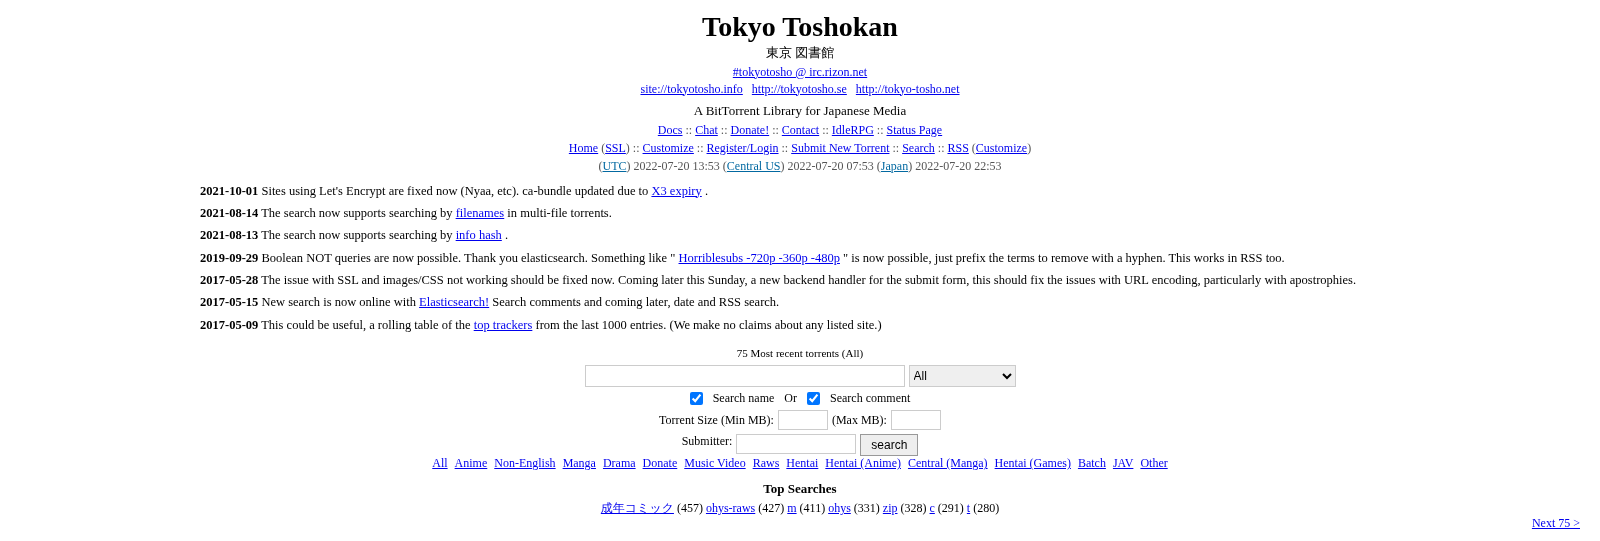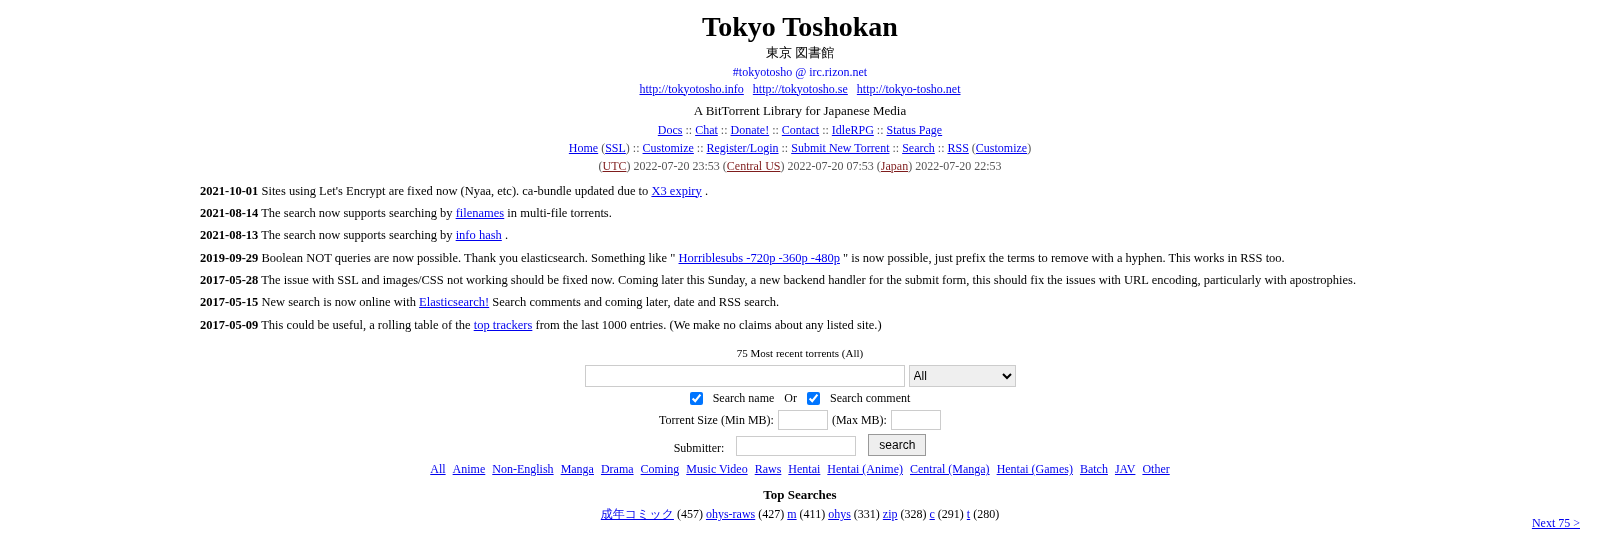--- a/index.html
+++ b/index.html
@@ -3,41 +3,41 @@
   <meta charset="utf-8">
   <style>
     * { margin: 0; padding: 0; box-sizing: border-box; }
     body {
       font-family: Times New Roman, serif;
       font-size: 13px;
       background: #fff;
       color: #000;
       padding: 10px 20px;
     }
-    a { color: #00e; }
+    a { color: #00e; text-decoration: underline; }
 
     .header-section {
       text-align: center;
       margin-bottom: 8px;
     }
     .site-title {
       font-size: 28px;
       font-weight: bold;
       line-height: 1.2;
     }
     .site-subtitle {
       font-size: 13px;
       margin-bottom: 3px;
     }
     .irc-line { font-size: 12px; color: #555; margin-bottom: 2px; }
     .tagline { font-size: 13px; margin: 6px 0 4px; }
     .nav-links { font-size: 12px; margin: 3px 0; }
     .nav-links span { color: #555; }
     .datetime-line { font-size: 12px; margin: 3px 0 8px; color: #555; }
-    .datetime-line a { color: #7f1d1d; }
+    .datetime-line a { color: #0369a1; }
 
     .news-section {
       max-width: 1200px;
       margin: 0 auto 12px auto;
       font-size: 12.5px;
       line-height: 1.55;
     }
     .news-item { margin-bottom: 3px; }
     .news-item .date { font-weight: bold; }
 
@@ -88,23 +88,23 @@
     .size-input {
       width: 50px;
       height: 20px;
       border: 1px solid #ccc;
       font-size: 12px;
       padding: 1px 3px;
     }
     .submitter-row {
       display: flex;
       justify-content: center;
-      align-items: flex-end;
-      gap: 12px;
-      margin-bottom: 6px;
+      align-items: flex-start;
+      gap: 4px;
+      margin-bottom: 0;
       font-size: 12px;
     }
     .submitter-input {
       width: 120px;
       height: 20px;
       border: 1px solid #ccc;
       font-size: 12px;
       padding: 1px 3px;
     }
     .search-button {
@@ -146,21 +146,21 @@
 </head>
 <body>
 
 <div class="header-section">
   <div class="site-title">Tokyo Toshokan</div>
   <div class="site-subtitle">東京 図書館</div>
   <div class="irc-line">
     <a>#tokyotosho @ irc.rizon.net</a>
   </div>
   <div class="irc-line">
-    <a href="#">http://tokyotosho.info</a>
+    <a href="#">site://tokyotosho.info</a>
     &nbsp;
     <a href="#">http://tokyotosho.se</a>
     &nbsp;
     <a href="#">http://tokyo-tosho.net</a>
   </div>
   <div class="tagline">A BitTorrent Library for Japanese Media</div>
   <div class="nav-links">
     <a href="#">Docs</a>
     <span> ::</span>
     <a href="#">Chat</a>
@@ -182,21 +182,21 @@
     <span> ::</span>
     <a href="#">Submit New Torrent</a>
     <span> ::</span>
     <a href="#">Search</a>
     <span> ::</span>
     <a href="#">RSS</a>
     <span> (</span><a href="#">Customize</a><span>)</span>
   </div>
   <div class="datetime-line">
     <span>(</span><a href="#">UTC</a><span>)</span>
-    <span> 2022-07-20 23:53 (</span><a href="#">Central US</a><span>) 2022-07-20 07:53 (</span><a href="#">Japan</a><span>) 2022-07-20 22:53</span>
+    <span> 2022-07-20 13:53 (</span><a href="#">Central US</a><span>) 2022-07-20 07:53 (</span><a href="#">Japan</a><span>) 2022-07-20 22:53</span>
   </div>
 </div>
 
 <div class="news-section">
   <div class="news-item">
     <span class="date">2021-10-01</span>
     <span> Sites using Let's Encrypt are fixed now (Nyaa, etc). ca-bundle updated due to </span>
     <a href="#">X3 expiry</a>
     <span>.</span>
   </div>
@@ -275,21 +275,21 @@
     <label>Submitter:</label>
     <input type="text" class="submitter-input" value="" style="">
     <button class="search-button">search</button>
   </div>
   <div class="filter-links">
     <a href="#">All</a>
     <a href="#">Anime</a>
     <a href="#">Non-English</a>
     <a href="#">Manga</a>
     <a href="#">Drama</a>
-    <a href="#">Coming</a>
+    <a href="#">Donate</a>
     <a href="#">Music Video</a>
     <a href="#">Raws</a>
     <a href="#">Hentai</a>
     <a href="#">Hentai (Anime)</a>
     <a href="#">Central (Manga)</a>
     <a href="#">Hentai (Games)</a>
     <a href="#">Batch</a>
     <a href="#">JAV</a>
     <a href="#">Other</a>
   </div>

